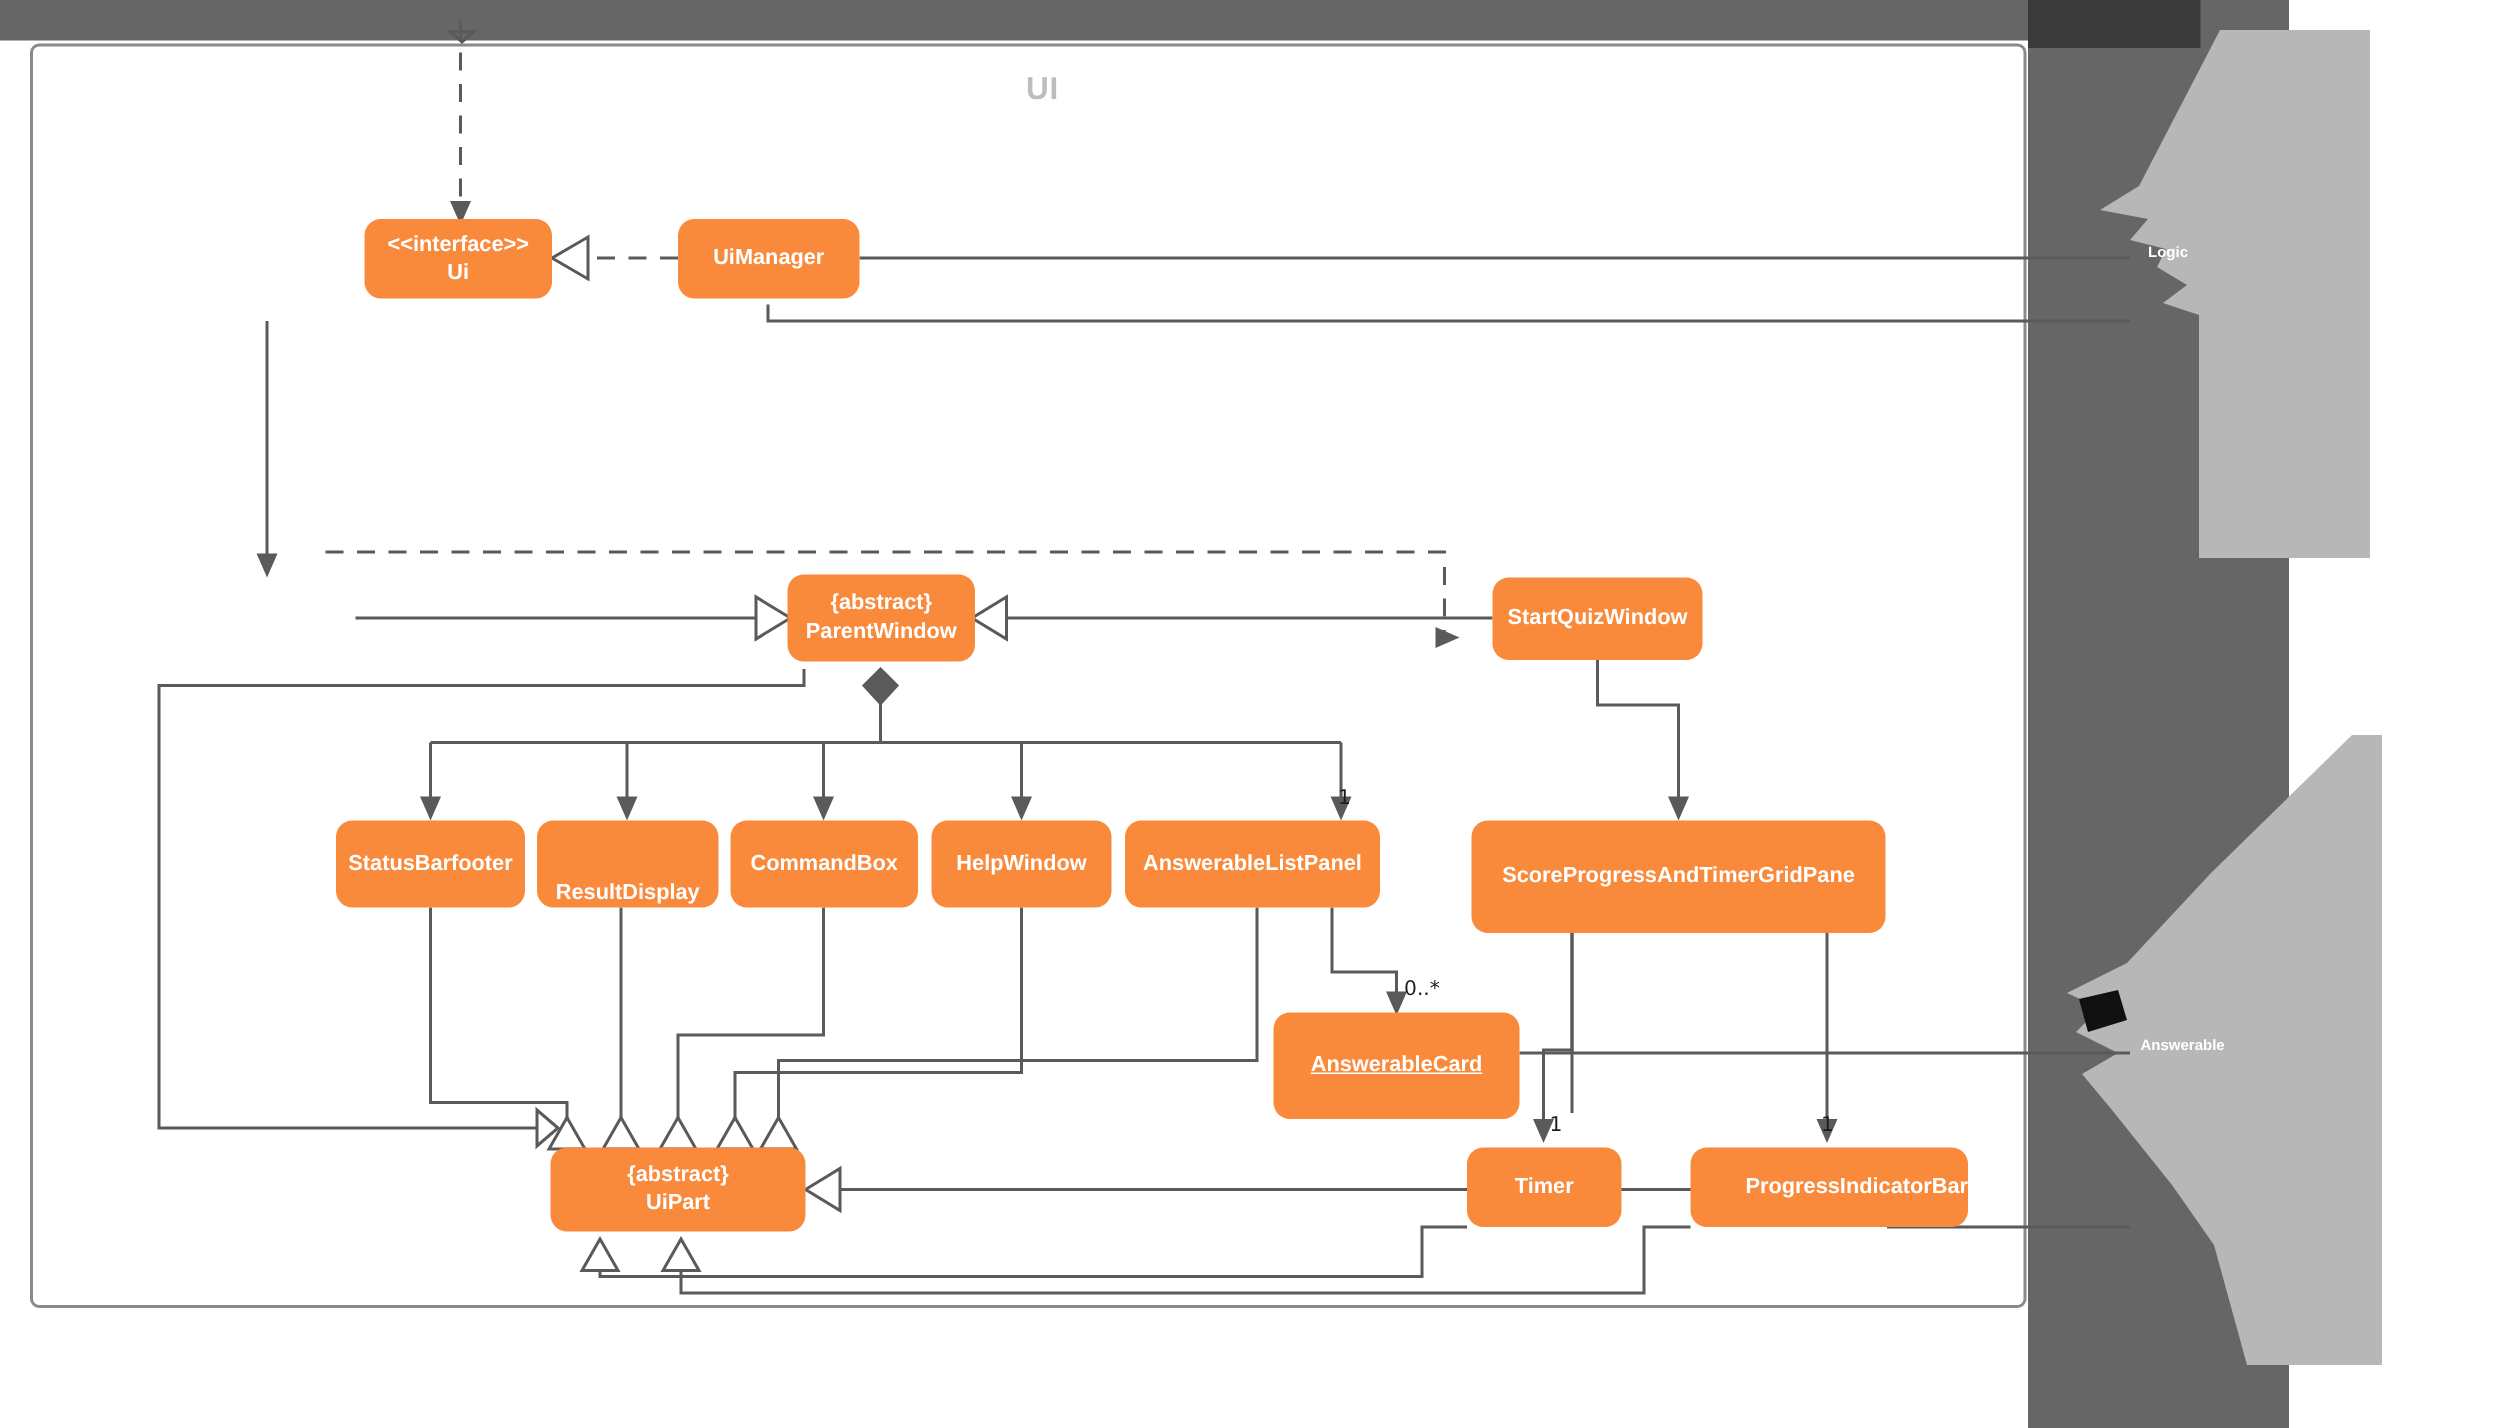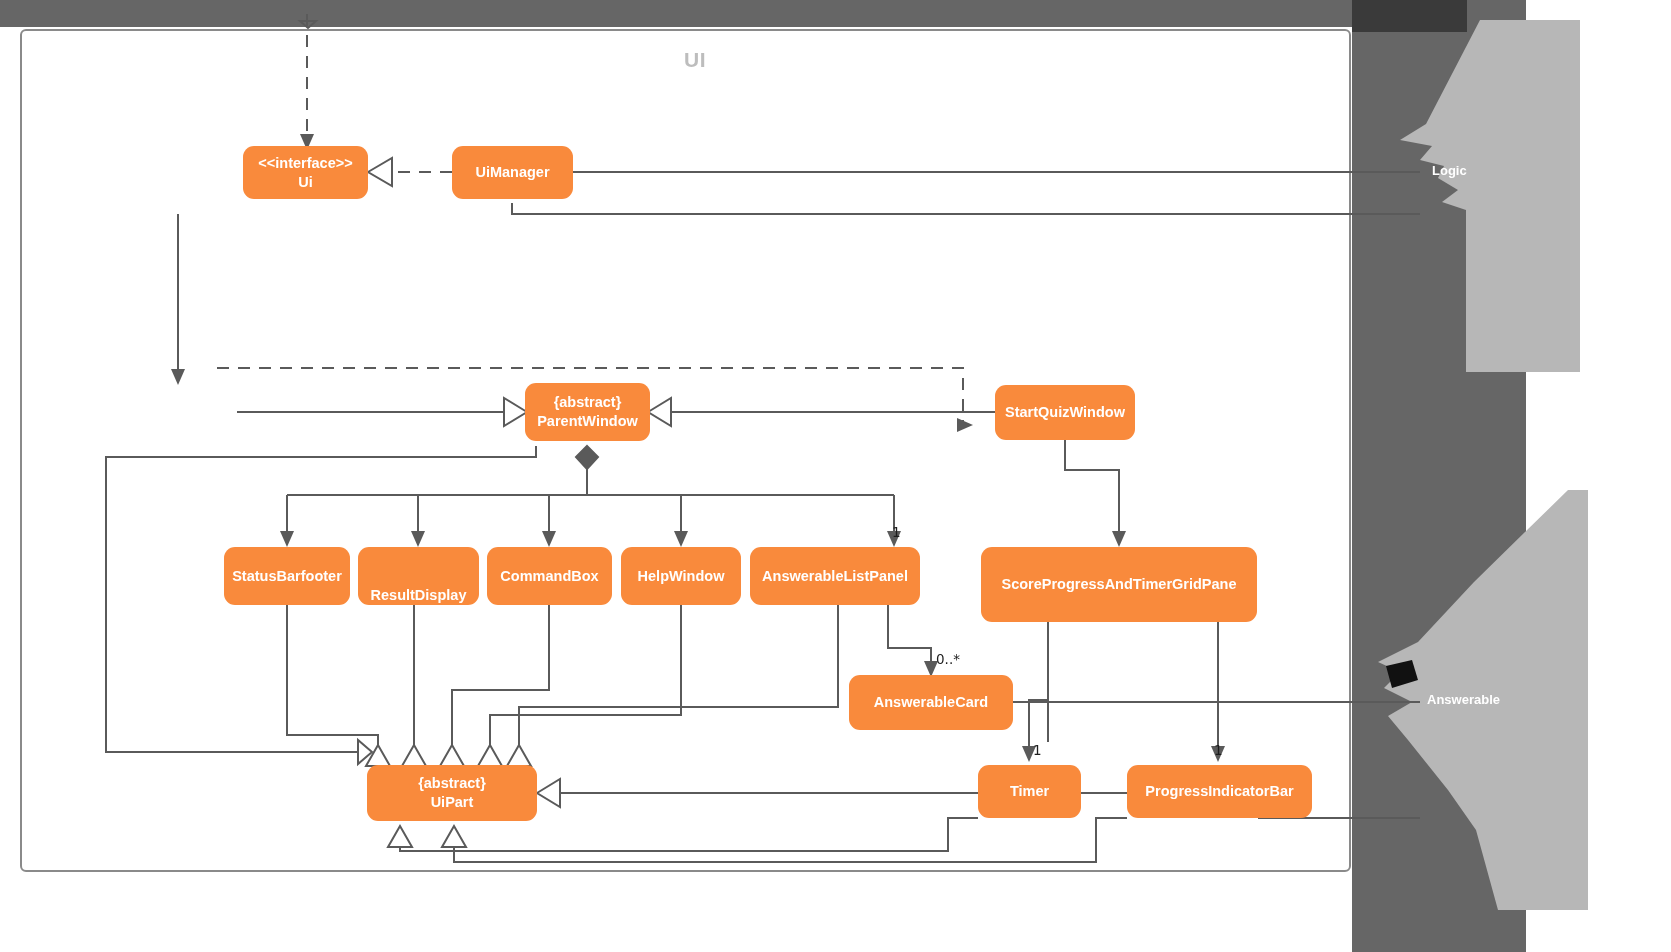--- a/index.html
+++ b/index.html
@@ -23,21 +23,21 @@
     background:#ffffff;border:2px solid #8a8a8a;border-radius:6px;box-sizing:border-box;
   }
   #ui-title{
     position:absolute;left:0;top:48px;width:1390px;text-align:center;
     font-size:21px;font-weight:bold;color:#bdbdbd;letter-spacing:.5px;
   }
 
   
   .pkg-blob{position:absolute;}
   .pkg-label{
-    position:absolute;color:#ffffff;font-size:13px;font-weight:bold;
+    position:absolute;color:#ffffff;font-size:10px;font-weight:bold;
     white-space:nowrap;
   }
 
   
   .cls{
     position:absolute;background:#F98A3C;border-radius:11px;
     color:#ffffff;font-size:14.5px;font-weight:bold;text-align:center;
     display:flex;align-items:center;justify-content:center;
     line-height:1.28;box-sizing:border-box;white-space:nowrap;
   }
@@ -209,29 +209,29 @@
   </div>
 
   <div class="cls" id="cls-answerablelist" style="left:750px;top:547px;width:170px;height:58px;">
     <span>AnswerableListPanel</span>
   </div>
 
   <div class="cls" id="cls-scoregrid" style="left:981px;top:547px;width:276px;height:75px;">
     <span>ScoreProgressAndTimerGridPane</span>
   </div>
 
-  <div class="cls" id="cls-answerablecard" style="left:849px;top:675px;width:164px;height:55px;">
+  <div class="cls" id="cls-answerablecard" style="left:849px;top:675px;width:164px;height:71px;text-decoration:underline;">
     <span>AnswerableCard</span>
   </div>
 
   <div class="cls" id="cls-timer" style="left:978px;top:765px;width:103px;height:53px;">
     <span>Timer</span>
   </div>
 
-  <div class="cls" id="cls-progressbar" style="left:1127px;top:765px;width:185px;height:53px;">
+  <div class="cls" id="cls-progressbar" style="left:1127px;top:765px;width:185px;height:53px;justify-content:flex-end;">
     <span>ProgressIndicatorBar</span>
   </div>
 
   <div class="cls" id="cls-uipart" style="left:367px;top:765px;width:170px;height:56px;">
     <div>
       <span>{abstract}</span>
       <span class="l2">UiPart</span>
     </div>
   </div>
 

